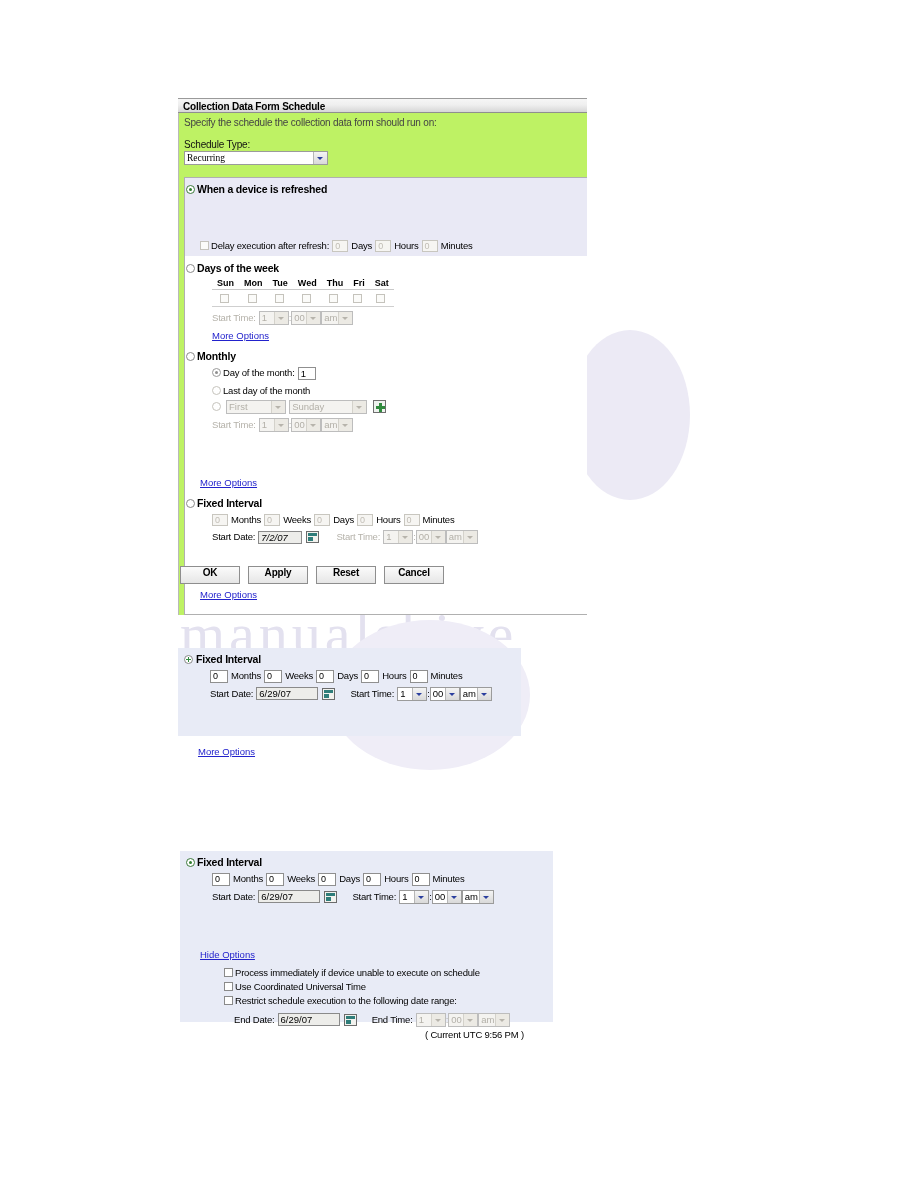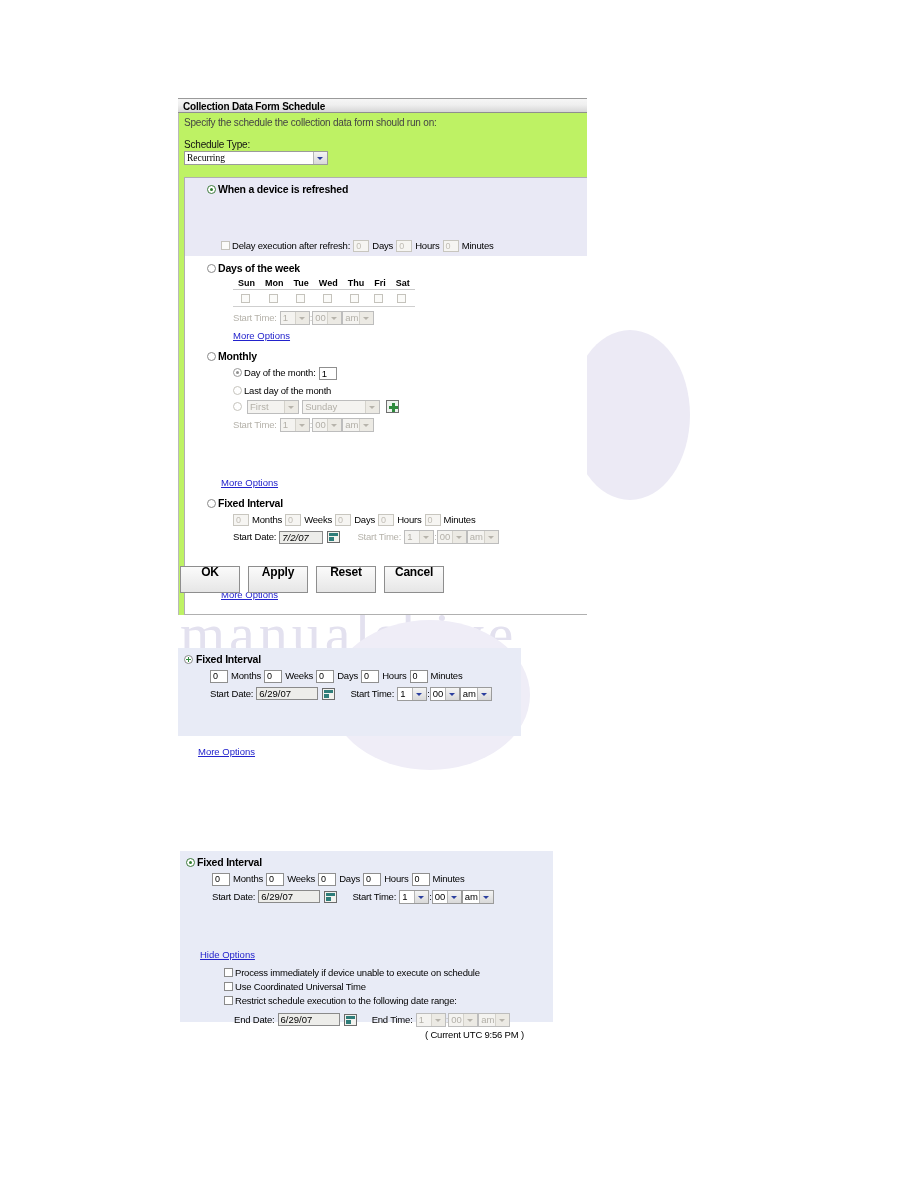--- a/index.html
+++ b/index.html
@@ -123,21 +123,21 @@
   #schedule-type-select { width: 144px; margin-top: 1px; font-family: Liberation Serif, serif; }
 
   
   .optbox {
     margin-top: 12px;
     border: 1px solid #b0b0b0;
     border-right: none;
     background: #ffffff;
     padding: 0;
   }
-  .optgroup { padding: 5px 0 4px 22px; }
+  .optgroup { padding: 5px 0 4px 1px; }
   .optgroup.selected { background: #e9e9f5; border-bottom: 1px solid #ffffff; }
 
   .radio {
     display: inline-block;
     width: 9px; height: 9px;
     border-radius: 50%;
     border: 1px solid #8a8a8a;
     background: #fff;
     vertical-align: -1px;
     box-sizing: border-box;
@@ -275,24 +275,24 @@
   .indent3 { margin-left: 38px; }
 
   
   #button-bar {
     position: absolute;
     left: 180px; top: 566px;
     display: flex;
     gap: 8px;
   }
   .btn {
-    width: 60px; height: 27px;
+    width: 60px; height: 18px;
     border: 1px solid #8e8e8e;
     background: linear-gradient(to bottom,#fbfbfb,#e6e6e6);
-    font-size: 12px;
+    font-size: 10px;
     font-weight: bold;
     line-height: 11px;
     text-align: center;
     box-sizing: border-box;
     cursor: pointer;
     letter-spacing: -0.2px;
     color: #000;
   }
 
   
@@ -424,21 +424,21 @@
           <span class="radio on dim"></span><span class="small-lbl">Day of the month:</span>
           <span class="txt" style="width:18px;">1</span>
         </div>
 
         <div class="row indent2 nowrap">
           <span class="radio dim"></span><span class="small-lbl">Last day of the month</span>
         </div>
 
         <div class="row indent2 nowrap">
           <span class="radio dim"></span>
-          <span class="sel disabled" style="width:52px;">
+          <span class="sel disabled" style="width:60px;">
             <span class="sel-txt">First</span>
             <span class="sel-arrow"></span>
           </span>
           <span class="sel disabled" style="width:78px;">
             <span class="sel-txt">Sunday</span>
             <span class="sel-arrow"></span>
           </span>
           <span class="plusicon"></span>
         </div>
 

